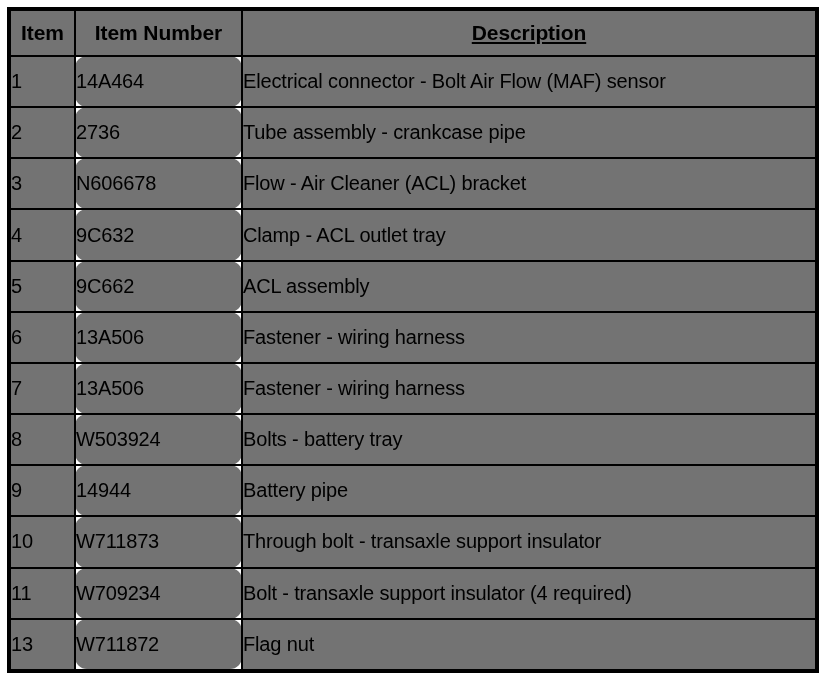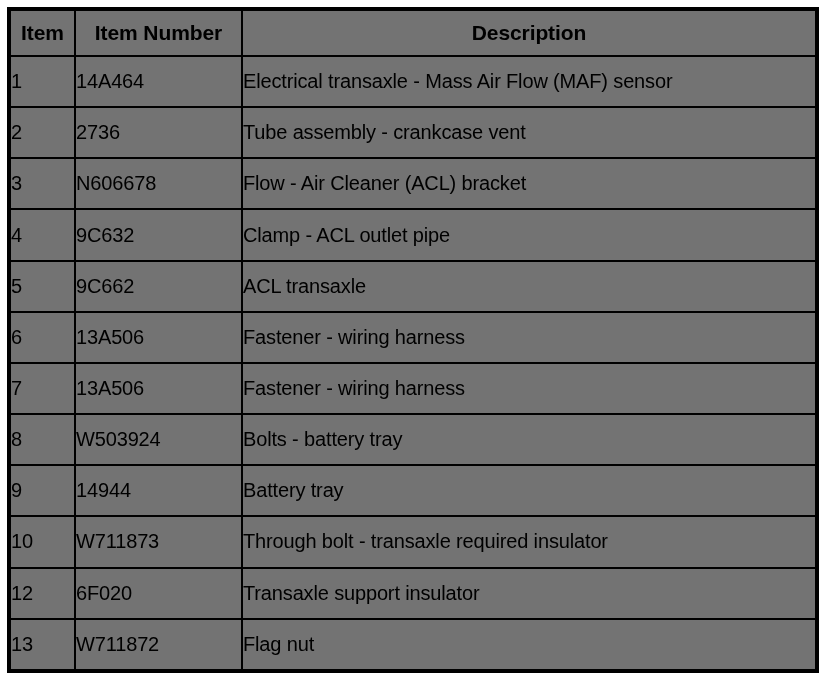--- a/index.html
+++ b/index.html
@@ -65,25 +65,25 @@
 
   tbody td {
     height: 47px;
     font-size: 20px;
     font-weight: normal;
     text-align: left;
     letter-spacing: -0.15px;
   }
 
   td.cell-item { padding-left: 9px; }
-  td.cell-part { padding-left: 10px; }
+  td.cell-part { padding-left: 10px; border-radius: 12px; }
   td.cell-desc { padding-left: 11px; }
 
   th.hdr-item, th.hdr-part { padding: 0 4px; }
-  th.hdr-desc { padding: 0 4px; }
+  th.hdr-desc { padding: 0 4px; text-decoration: underline; }
 </style>
 </head>
 <body>
 
 <div id="parts-table-wrap">
   <table class="parts-table">
     <colgroup>
       <col class="col-item">
       <col class="col-part">
       <col class="col-desc">
@@ -92,71 +92,71 @@
       <tr>
         <th class="hdr-item">Item</th>
         <th class="hdr-part">Item Number</th>
         <th class="hdr-desc">Description</th>
       </tr>
     </thead>
     <tbody>
         <tr>
           <td class="cell-item">1</td>
           <td class="cell-part">14A464</td>
-          <td class="cell-desc">Electrical transaxle - Mass Air Flow (MAF) sensor</td>
+          <td class="cell-desc">Electrical connector - Bolt Air Flow (MAF) sensor</td>
         </tr>
         <tr>
           <td class="cell-item">2</td>
           <td class="cell-part">2736</td>
-          <td class="cell-desc">Tube assembly - crankcase vent</td>
+          <td class="cell-desc">Tube assembly - crankcase pipe</td>
         </tr>
         <tr>
           <td class="cell-item">3</td>
           <td class="cell-part">N606678</td>
           <td class="cell-desc">Flow - Air Cleaner (ACL) bracket</td>
         </tr>
         <tr>
           <td class="cell-item">4</td>
           <td class="cell-part">9C632</td>
-          <td class="cell-desc">Clamp - ACL outlet pipe</td>
+          <td class="cell-desc">Clamp - ACL outlet tray</td>
         </tr>
         <tr>
           <td class="cell-item">5</td>
           <td class="cell-part">9C662</td>
-          <td class="cell-desc">ACL transaxle</td>
+          <td class="cell-desc">ACL assembly</td>
         </tr>
         <tr>
           <td class="cell-item">6</td>
           <td class="cell-part">13A506</td>
           <td class="cell-desc">Fastener - wiring harness</td>
         </tr>
         <tr>
           <td class="cell-item">7</td>
           <td class="cell-part">13A506</td>
           <td class="cell-desc">Fastener - wiring harness</td>
         </tr>
         <tr>
           <td class="cell-item">8</td>
           <td class="cell-part">W503924</td>
           <td class="cell-desc">Bolts - battery tray</td>
         </tr>
         <tr>
           <td class="cell-item">9</td>
           <td class="cell-part">14944</td>
-          <td class="cell-desc">Battery tray</td>
+          <td class="cell-desc">Battery pipe</td>
         </tr>
         <tr>
           <td class="cell-item">10</td>
           <td class="cell-part">W711873</td>
-          <td class="cell-desc">Through bolt - transaxle required insulator</td>
+          <td class="cell-desc">Through bolt - transaxle support insulator</td>
         </tr>
         <tr>
-          <td class="cell-item">12</td>
-          <td class="cell-part">6F020</td>
-          <td class="cell-desc">Transaxle support insulator</td>
+          <td class="cell-item">11</td>
+          <td class="cell-part">W709234</td>
+          <td class="cell-desc">Bolt - transaxle support insulator (4 required)</td>
         </tr>
         <tr>
           <td class="cell-item">13</td>
           <td class="cell-part">W711872</td>
           <td class="cell-desc">Flag nut</td>
         </tr>
       </tbody>
   </table>
 </div>
 

